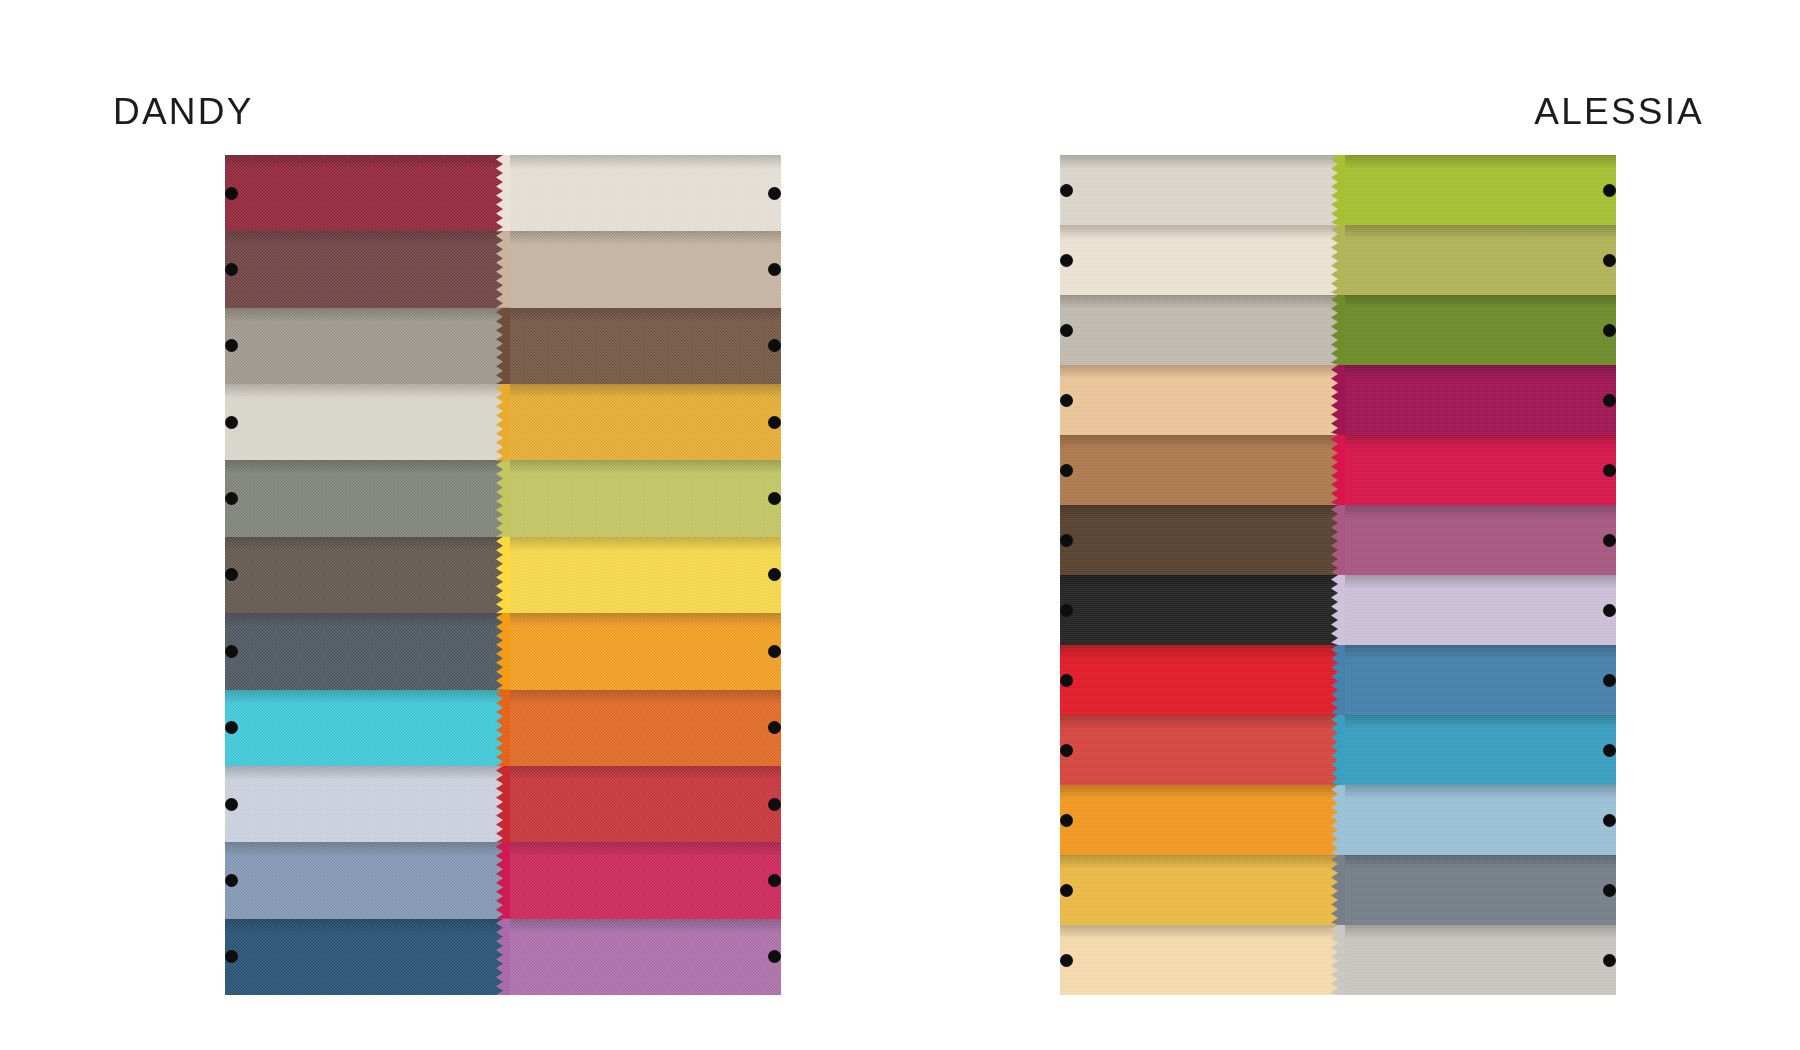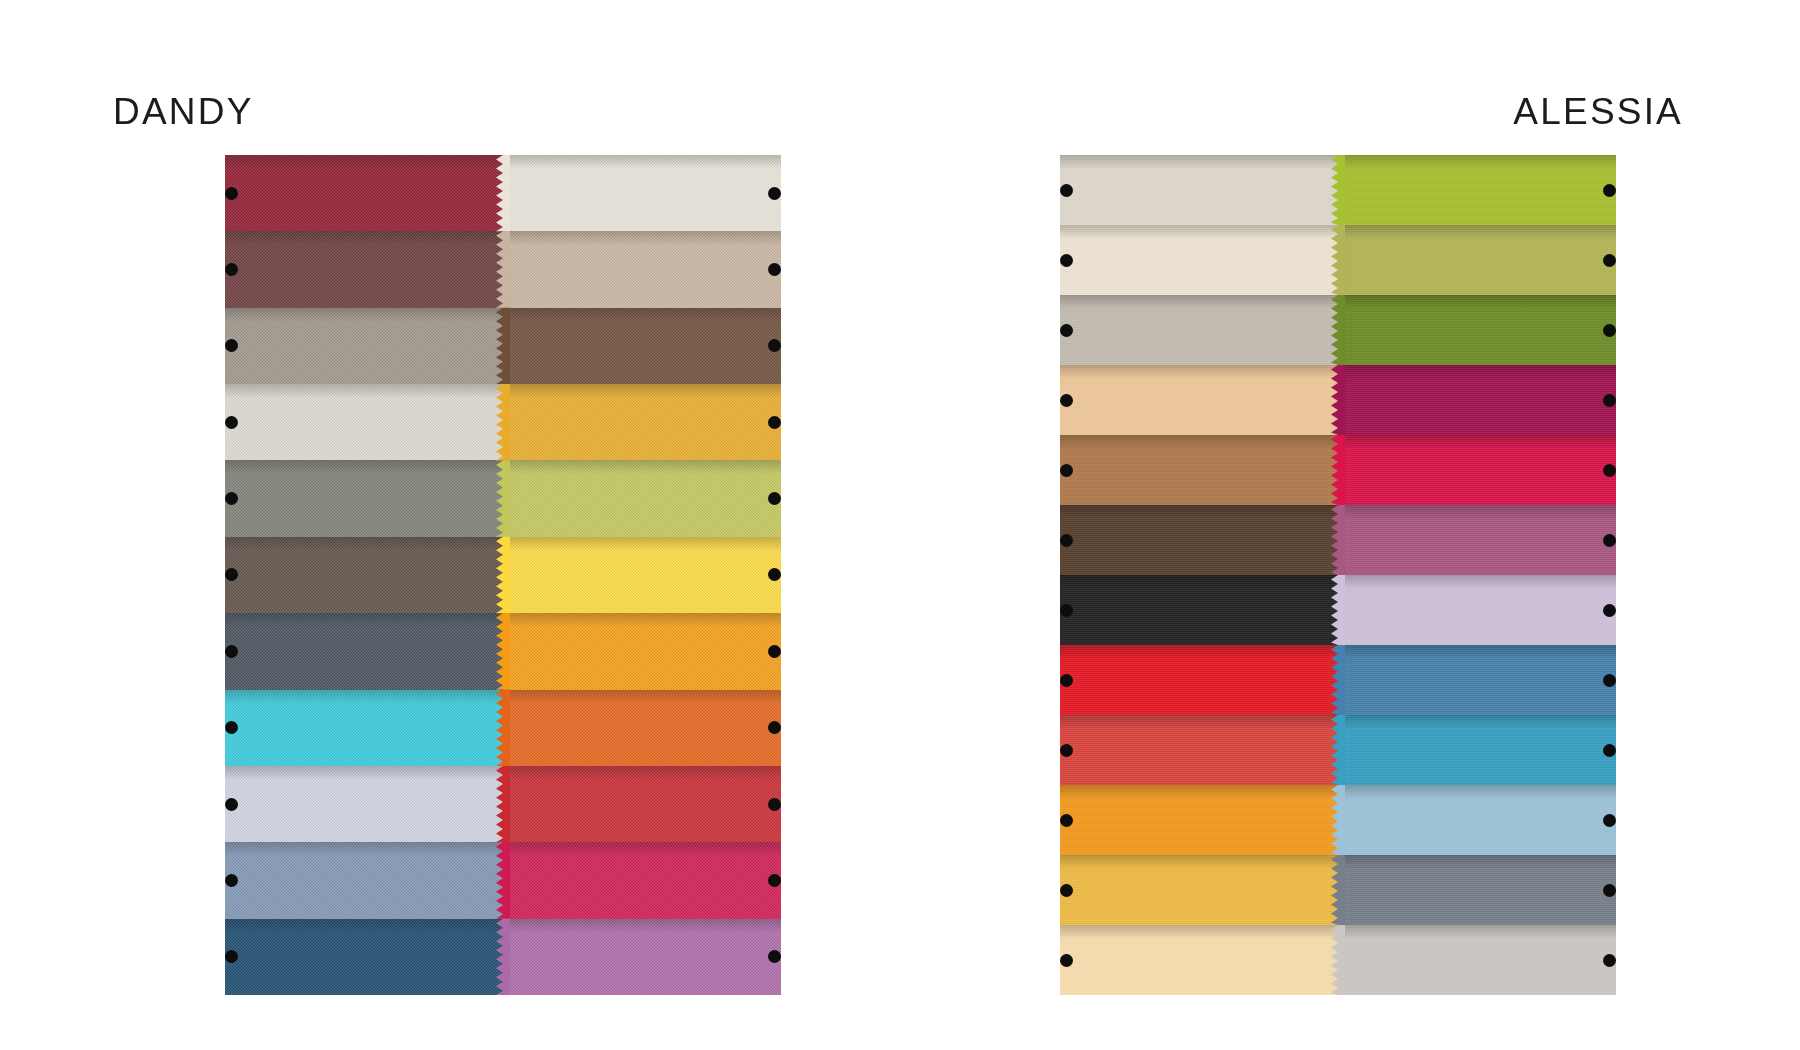--- a/index.html
+++ b/index.html
@@ -37,21 +37,21 @@
     position: absolute;
     top: 68px;
     font-size: 37px;
     font-weight: 400;
     letter-spacing: 2.2px;
     color: #1c1c1c;
     white-space: nowrap;
     line-height: 1;
   }
   #panel-dandy .panel-title   { left: 113px; }
-  #panel-alessia .panel-title { right: 117px; }
+  #panel-alessia .panel-title { right: 96px; }
 
   
   .swatch-block {
     position: absolute;
     top: 155px;
     width: 556px;
     height: 840px;
     display: flex;
     flex-direction: row;
   }

